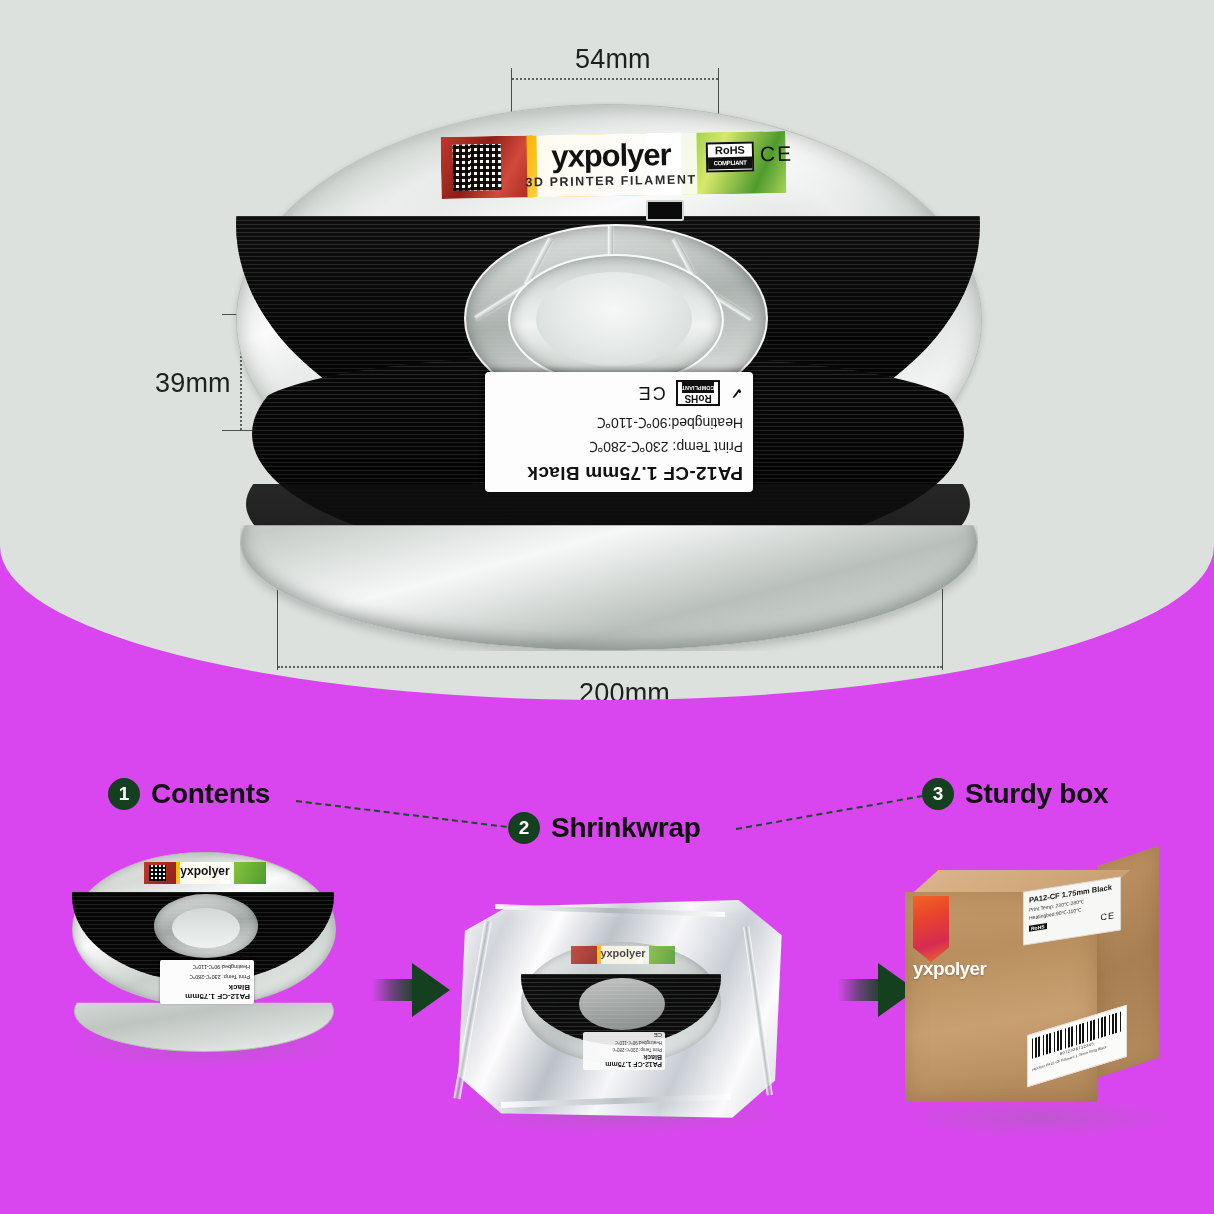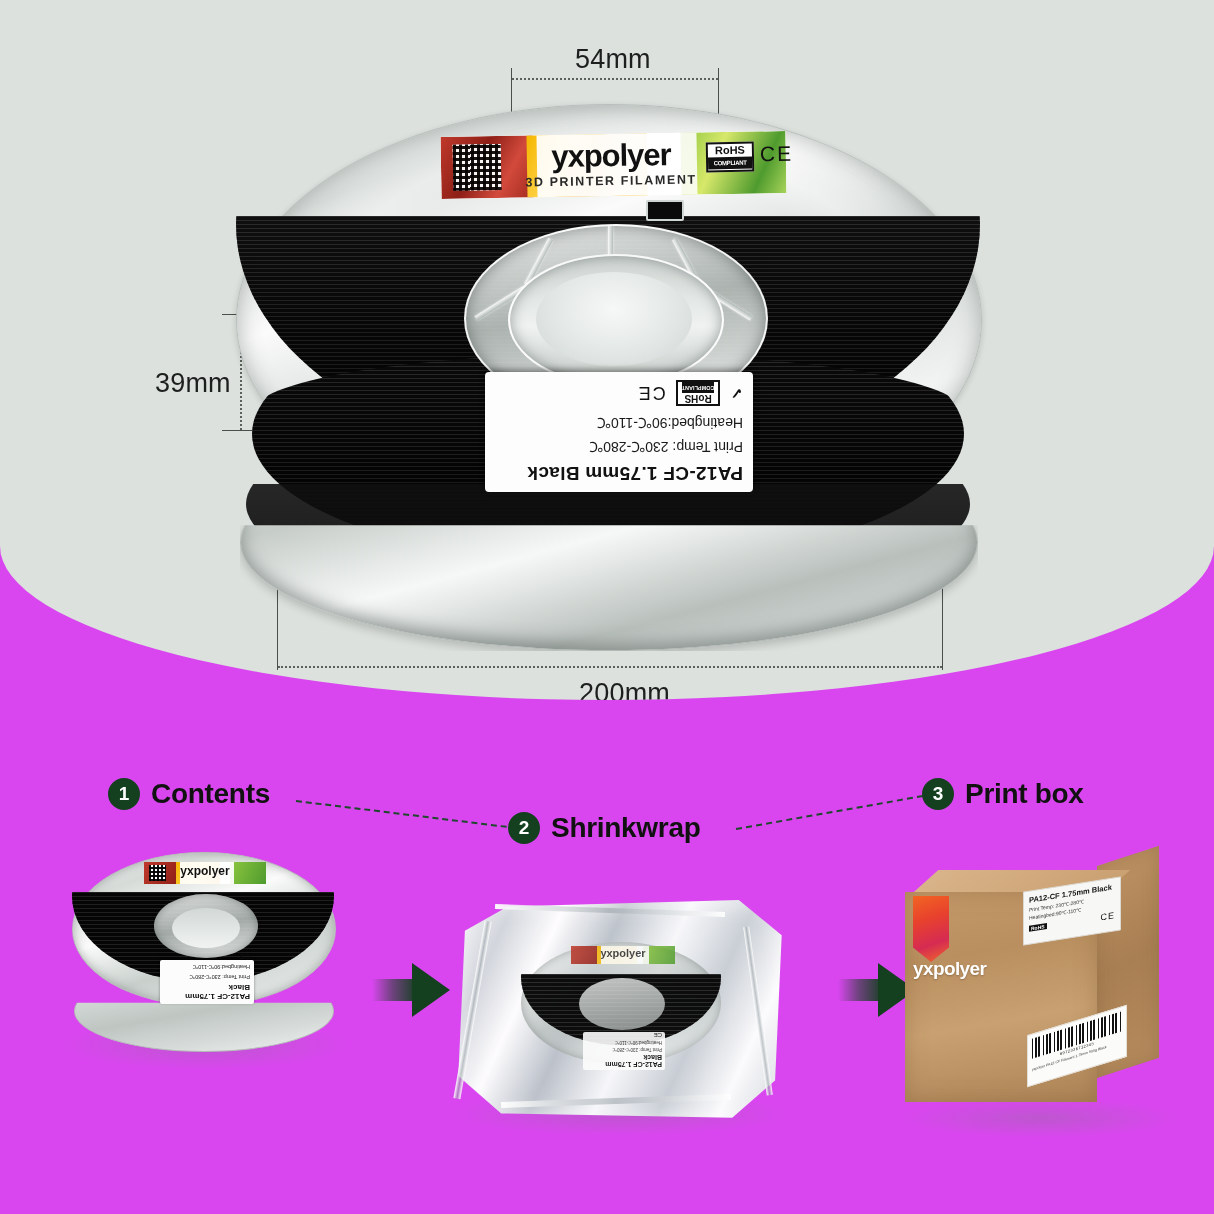--- a/index.html
+++ b/index.html
@@ -323,21 +323,21 @@
   <div class="dash-conn" style="left:296px; top:800px; width:222px; transform: rotate(7deg); transform-origin: left center;"></div>
 
   <div class="step-head" style="left:508px; top:812px;">
     <div class="step-badge">2</div>
     <div class="step-label">Shrinkwrap</div>
   </div>
   <div class="dash-conn" style="left:736px; top:828px; width:200px; transform: rotate(-10deg); transform-origin: left center;"></div>
 
   <div class="step-head" style="left:922px; top:778px;">
     <div class="step-badge">3</div>
-    <div class="step-label">Print box</div>
+    <div class="step-label">Sturdy box</div>
   </div>
 
   <div class="shadow-blob" style="left:60px; top:1020px; width:290px; height:50px;"></div>
   <div id="spool-small">
     <div class="ss-rim"></div>
     <div class="ss-wall"></div>
     <div class="ss-rim-low"></div>
     <div class="ss-strip">
       <div class="a"></div>
       <div class="b"></div>

